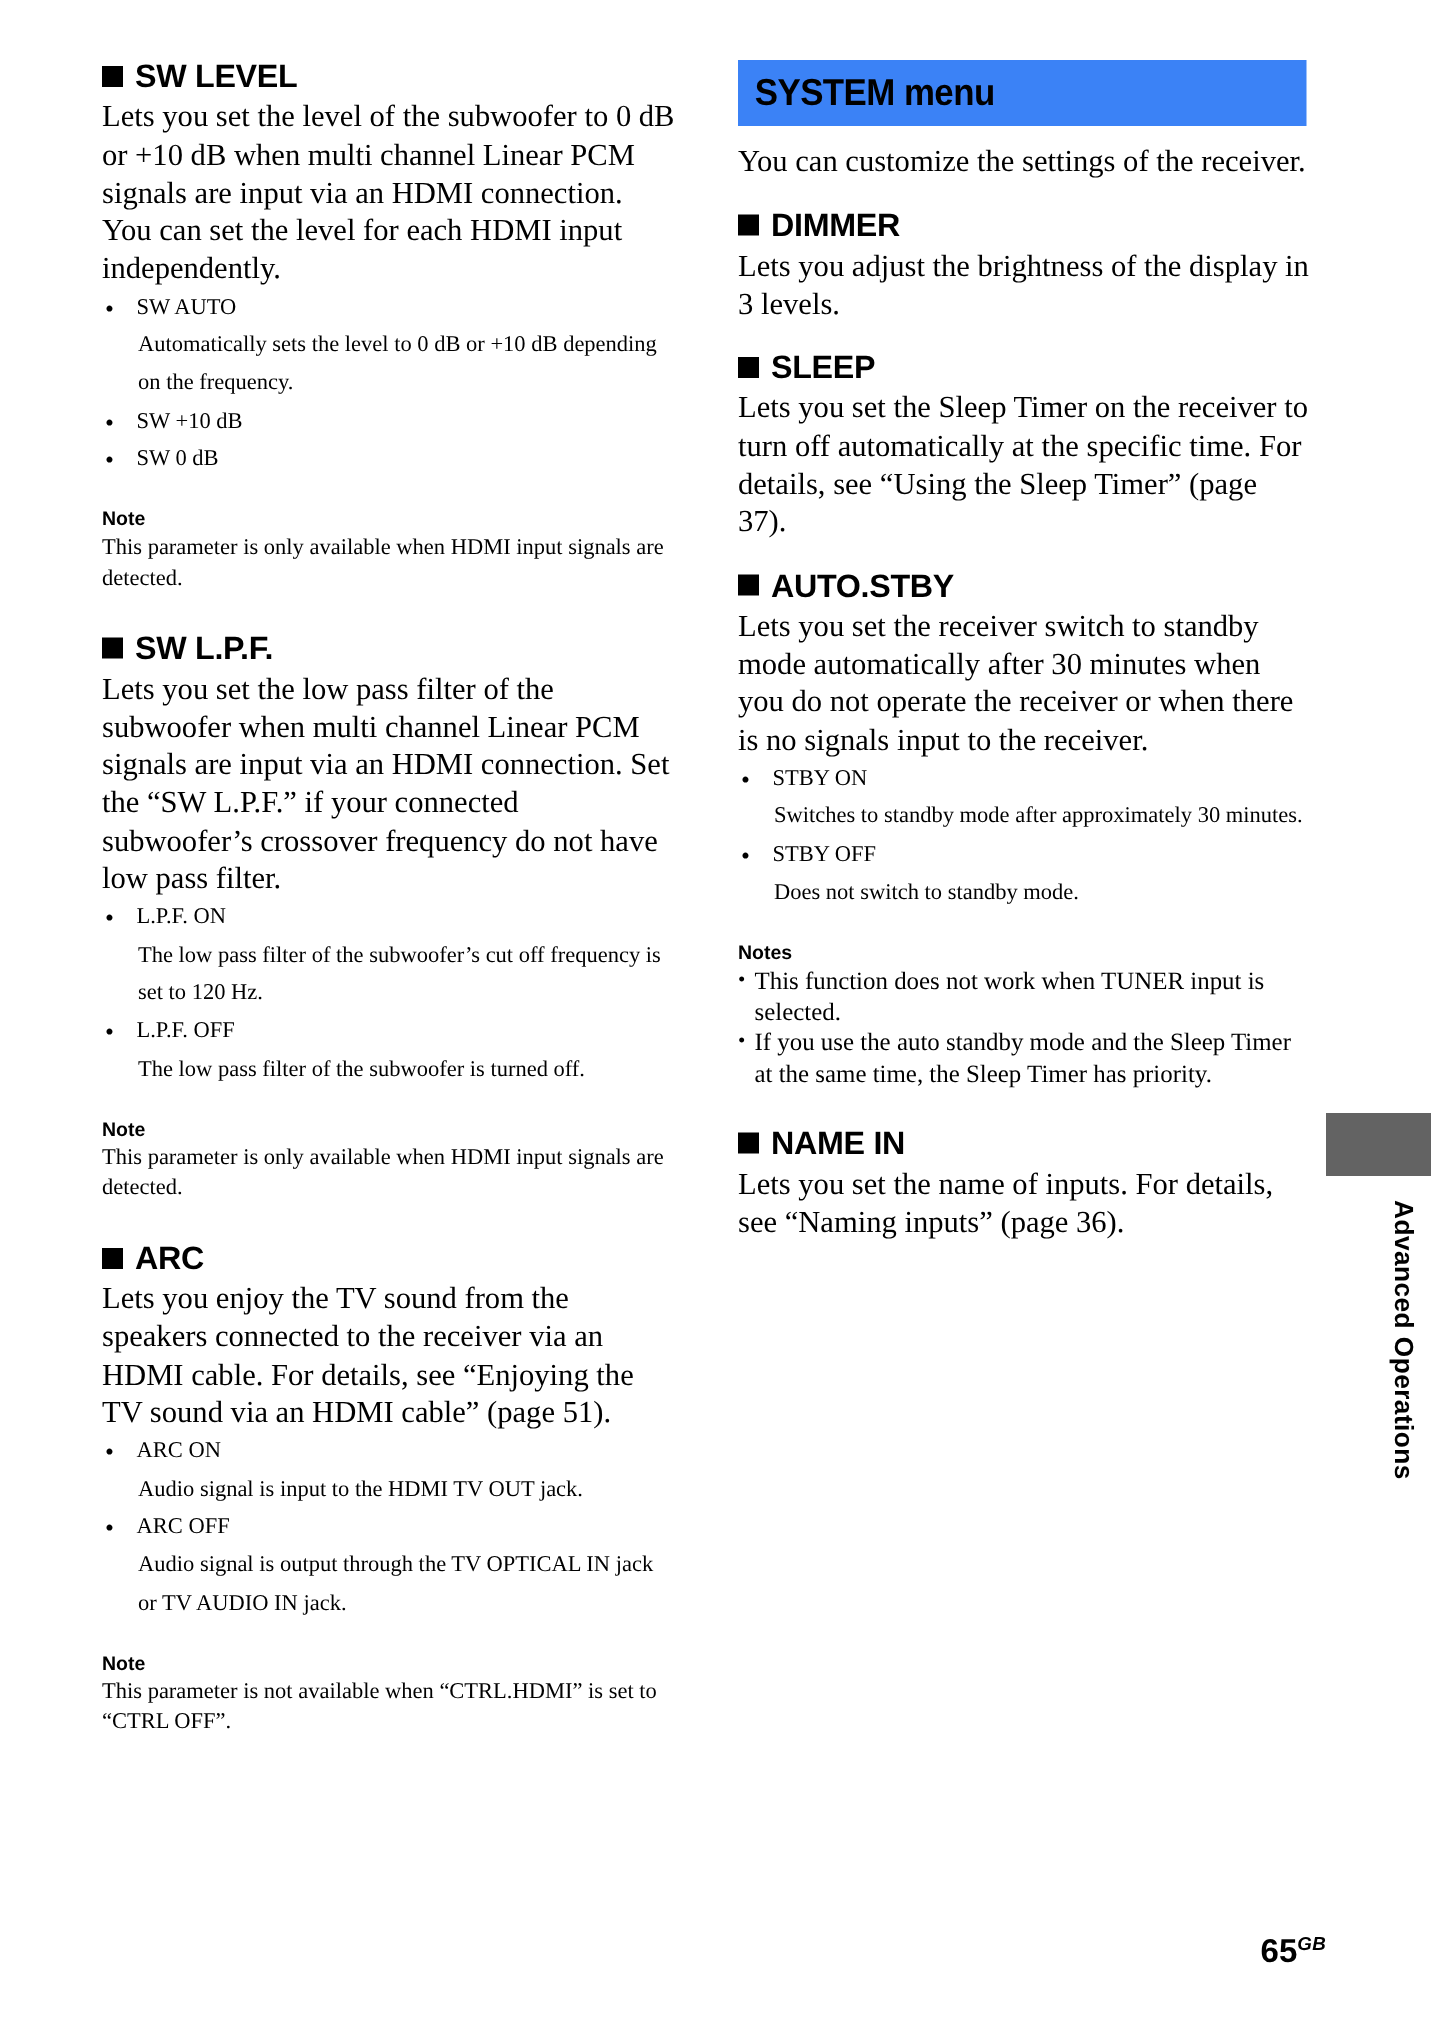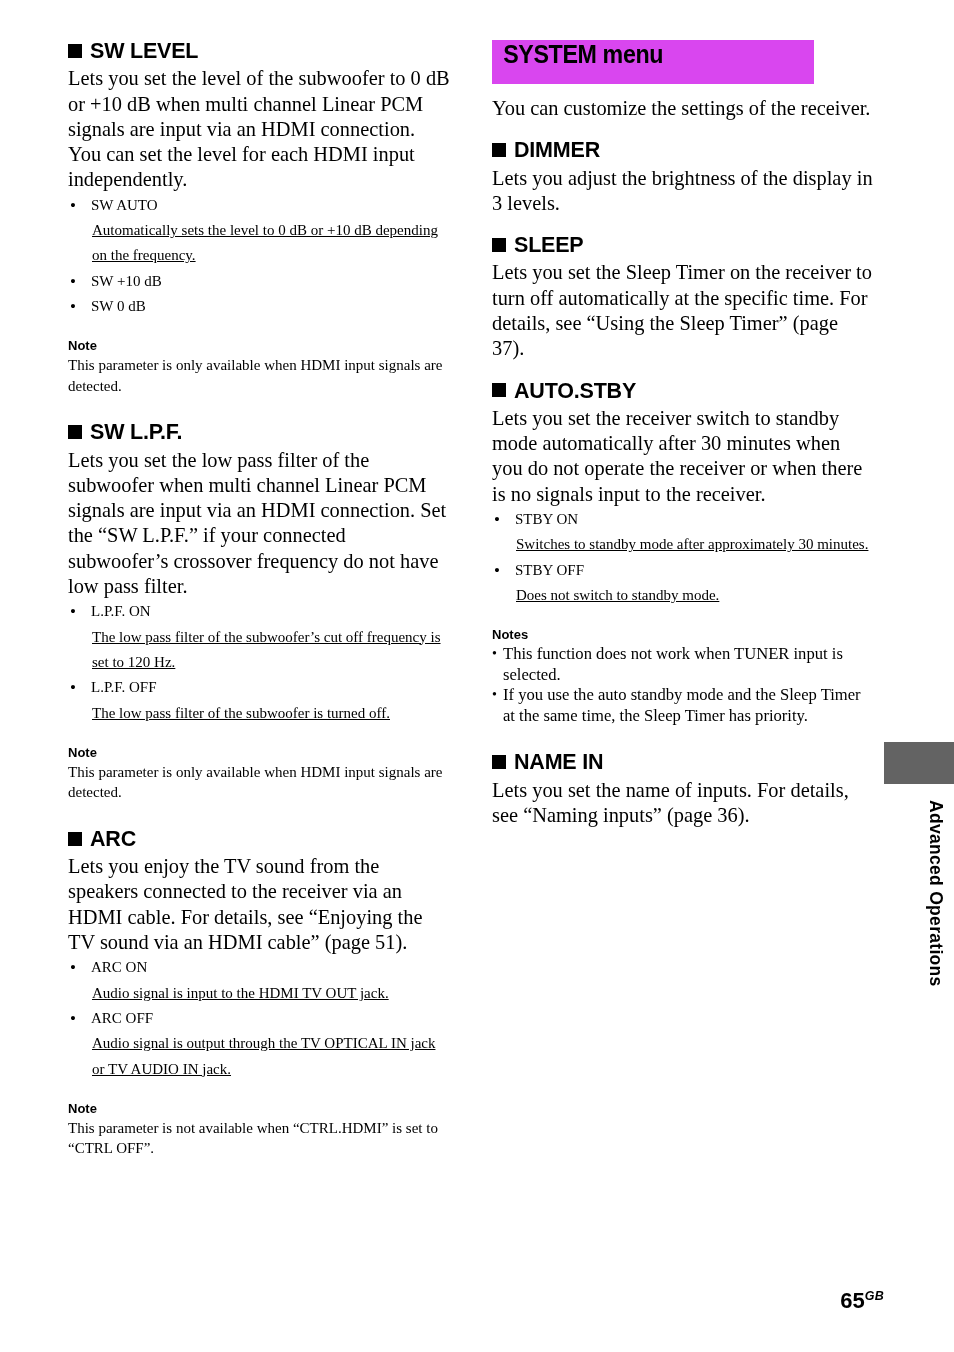--- a/index.html
+++ b/index.html
@@ -75,21 +75,20 @@
   ul.blist > li::before {
     content: "\2022";
     position: absolute;
     left: 2px;
     top: 0;
     font-size: 17px;
   }
   ul.blist > li .sub {
     display: block;
     padding-left: 1px;
-    text-decoration: underline;
   }
 
   
   .note-head {
     font-family: "Liberation Sans", sans-serif;
     font-weight: bold;
     font-size: 13px;
     line-height: 1.15;
     margin: 20px 0 1px 0;
   }
@@ -115,25 +114,25 @@
     left: 0;
     top: 0;
     font-size: 14px;
   }
 
   .gap-lg { height: 25px; }
   .gap-md { height: 18px; }
 
   
   .menu-banner {
-    background: #d946ef;
-    width: 322px;
+    background: #3b82f6;
+    width: 379px;
     height: 44px;
     display: flex;
-    align-items: flex-start;
+    align-items: center;
     margin: 0 0 12px 0;
   }
   .menu-banner span {
     font-family: "Liberation Sans", sans-serif;
     font-weight: bold;
     font-size: 25px;
     letter-spacing: -0.4px;
     padding-left: 12px;
     transform: scaleX(0.93);
     transform-origin: left center;

